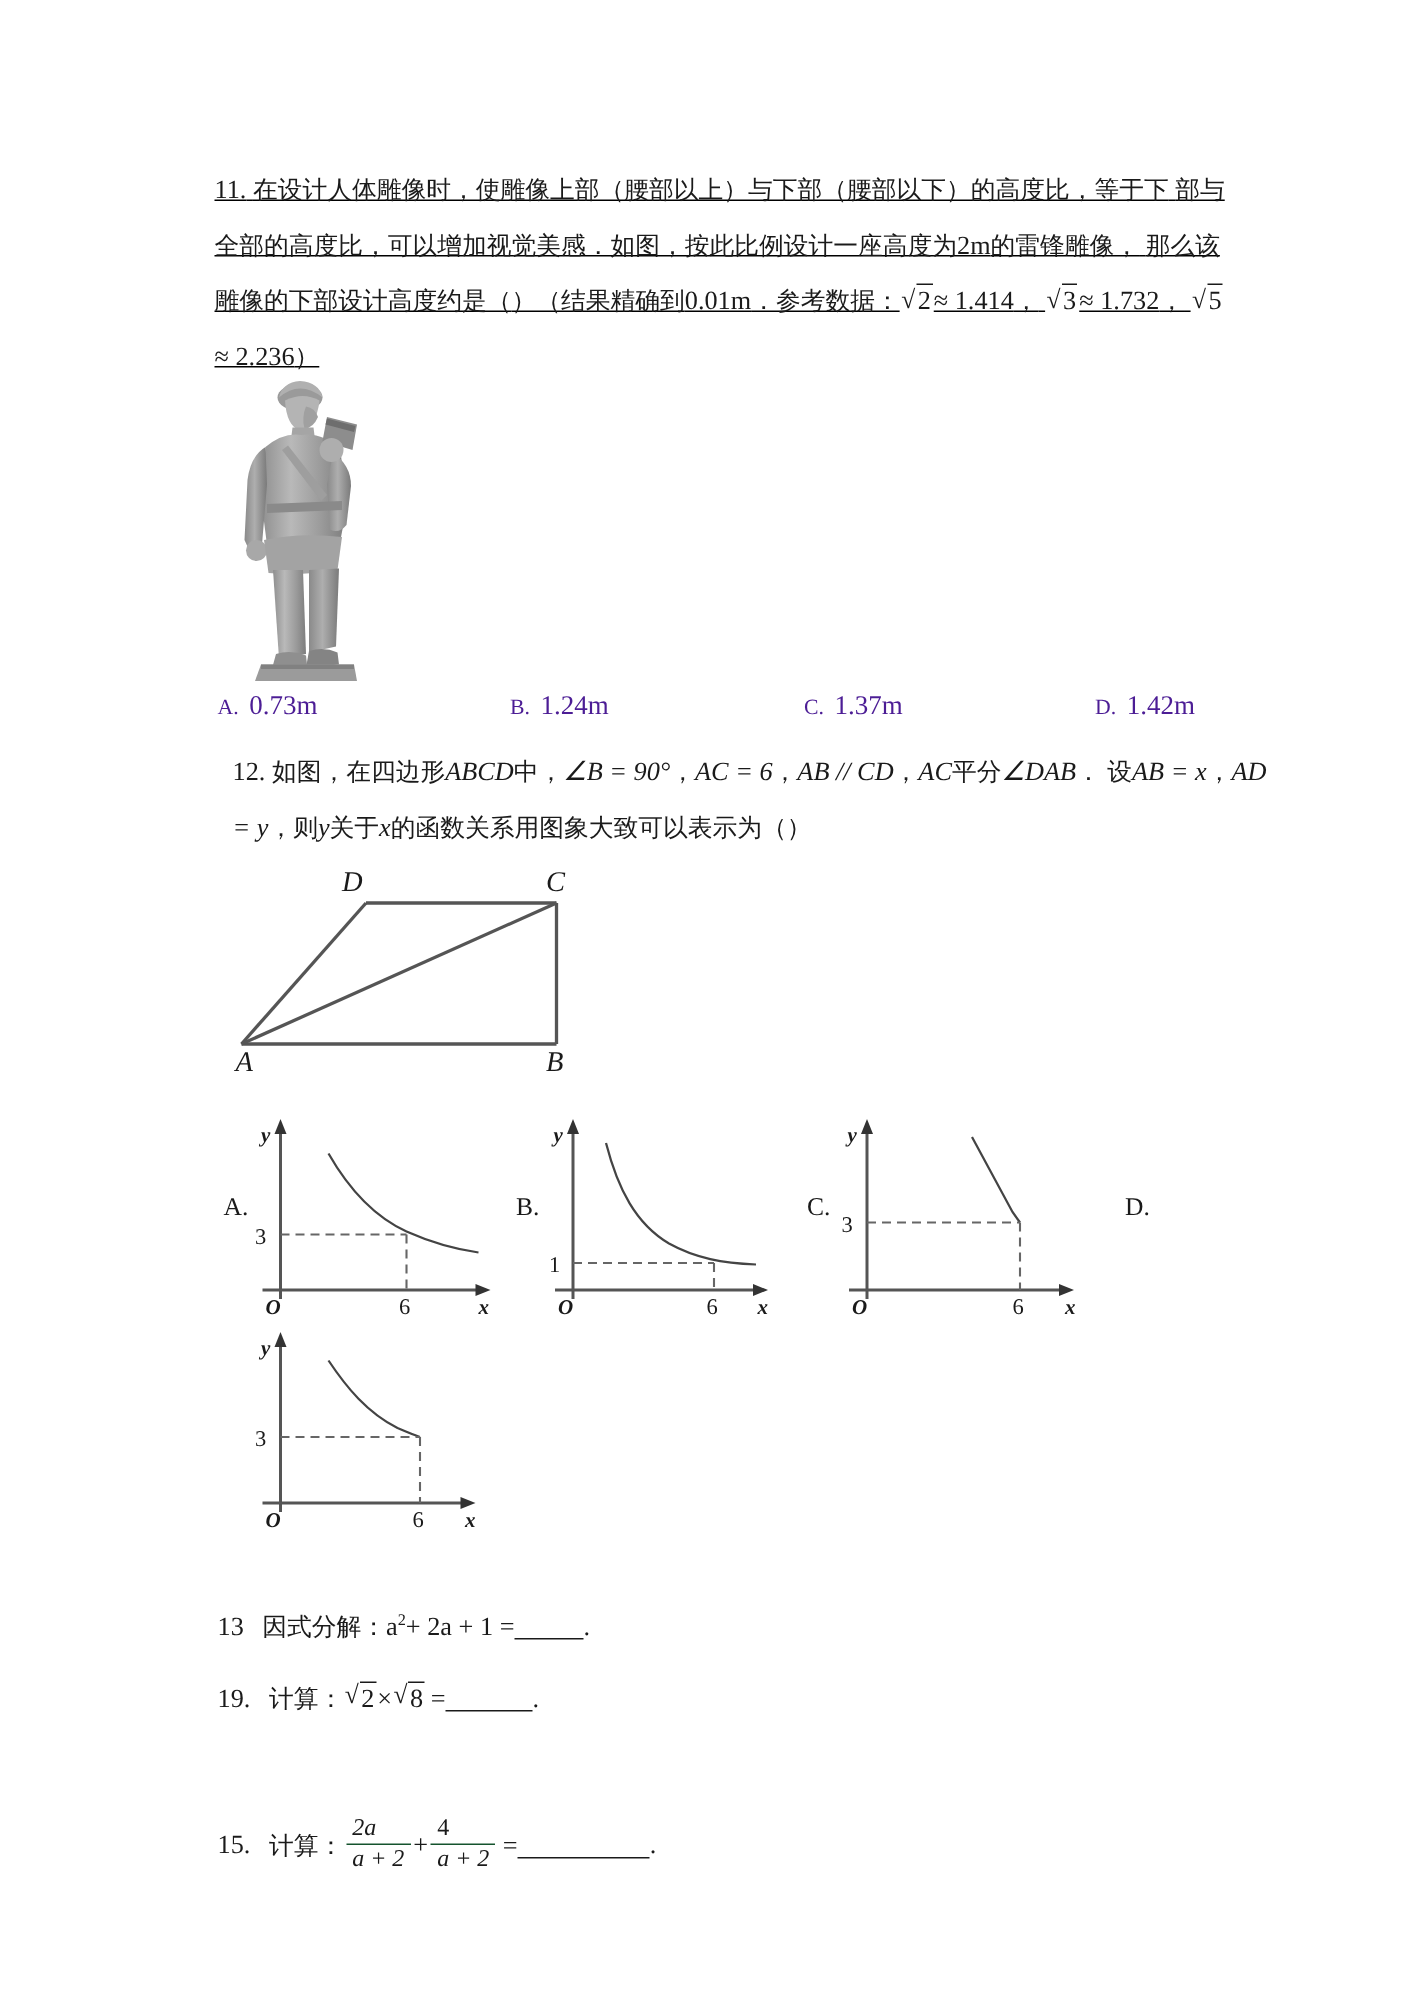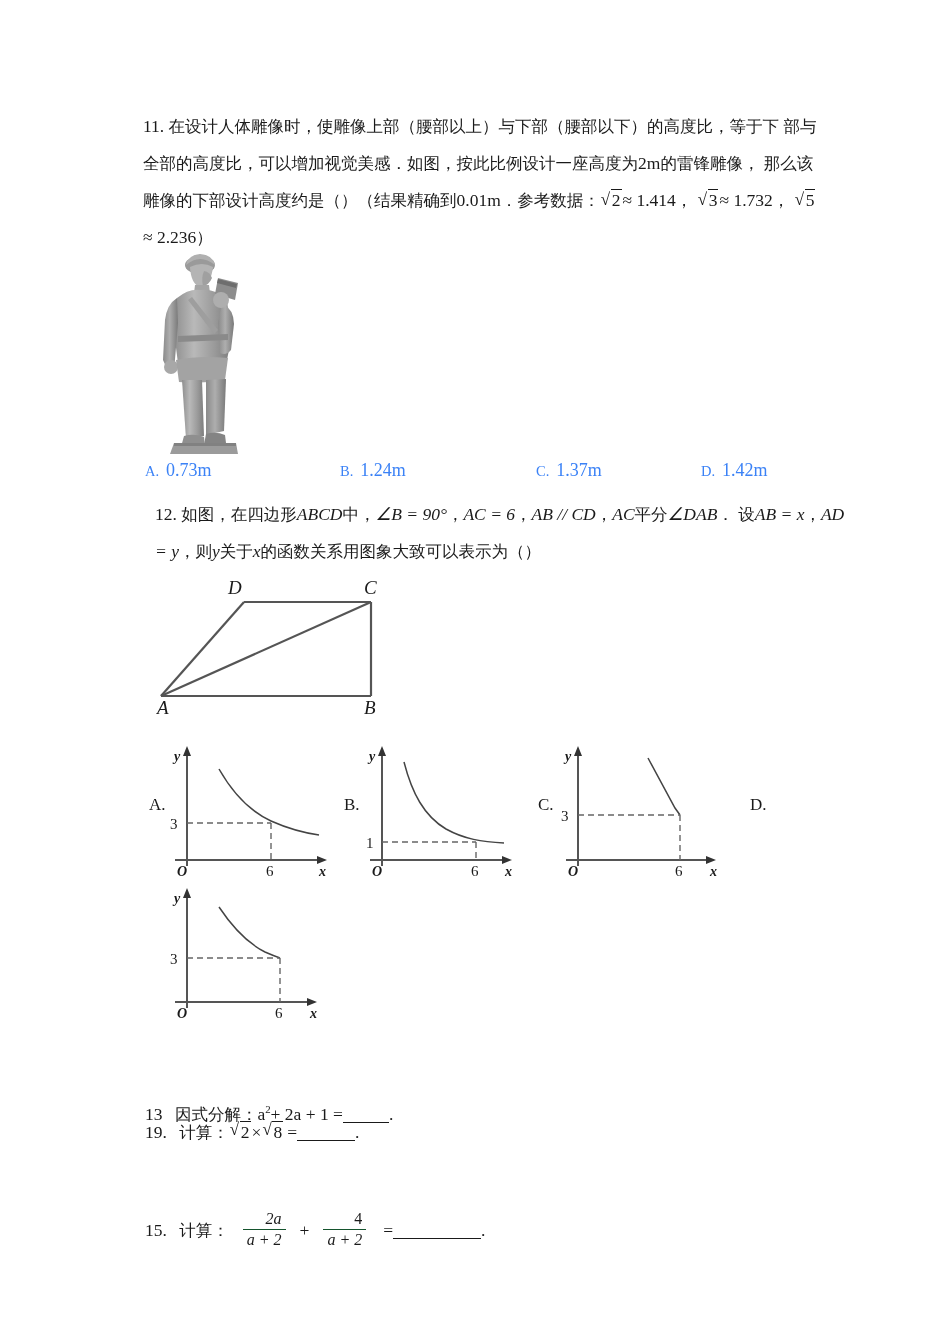--- a/index.html
+++ b/index.html
@@ -20,20 +20,21 @@
     left: 0; top: 0;
     width: 950px;
     height: 1344px;
     padding: 0;
   }
   .content {
     position: absolute;
     left: 143px;
     top: 108px;
     width: 680px;
+    text-decoration: underline;
   }
 
   
   .qline {
     font-size: 17.5px;
     line-height: 37px;
     color: #1a1a1a;
     white-space: normal;
   }
   .qnum { letter-spacing: 0; }
@@ -65,24 +66,24 @@
   sup.exp {
     font-size: 0.62em;
     vertical-align: super;
     line-height: 0;
   }
 
   
   .frac {
     display: inline-block;
     vertical-align: middle;
-    text-align: right;
+    text-align: left;
     font-size: 16px;
     line-height: 1.25;
-    margin: 0 14px;
+    margin: 0 2px;
     position: relative;
     top: -2px;
   }
   .frac .num { display: block; padding: 0 4px; }
   .frac .den { display: block; border-top: 1px solid #14532d; padding: 0 4px; }
 
   .blank-s { display: inline-block; width: 46px; border-bottom: 1.4px solid #1a1a1a; vertical-align: -3px; }
   .blank-m { display: inline-block; width: 58px; border-bottom: 1.4px solid #1a1a1a; vertical-align: -3px; }
   .blank-l { display: inline-block; width: 88px; border-bottom: 1.4px solid #1a1a1a; vertical-align: -3px; }
 
@@ -100,21 +101,21 @@
   .opt-row-11 {
     position: absolute;
     left: 2px;
     top: 352px;
     width: 690px;
     height: 30px;
   }
   .opt {
     position: absolute;
     font-size: 17px;
-    color: #3b82f6;
+    color: #4c1d95;
     white-space: nowrap;
   }
   .opt .lab { font-size: 14.5px; }
   .opt .val { font-size: 18px; margin-left: 7px; }
 
   
   .fig-abcd {
     position: absolute;
     left: 6px;
     top: 470px;
@@ -155,21 +156,21 @@
     color: #000;
     letter-spacing: 0.5px;
   }
 
   .fill-q {
     position: absolute;
     left: 2px;
     font-size: 17.5px;
     color: #1a1a1a;
   }
-  #q13 { top: 966px; margin-top: 30px; }
+  #q13 { top: 966px; }
   #q14 { top: 1013px; }
   #q15 { top: 1103px; }
 </style>
 </head>
 <body>
 
 <div class="page">
   <div class="content">
 
     <div class="qline">
@@ -238,21 +239,21 @@
     <div class="opt-row-11">
       <div class="opt" style="left:0px; top:0px;">
         <span class="lab mn">A.</span><span class="val mn">0.73m</span>
       </div>
       <div class="opt" style="left:195px; top:0px;text-align:right;">
         <span class="lab mn">B.</span><span class="val mn">1.24m</span>
       </div>
       <div class="opt" style="left:391px; top:0px;text-align:right;">
         <span class="lab mn">C.</span><span class="val mn">1.37m</span>
       </div>
-      <div class="opt" style="left:556px; top:0px;">
+      <div class="opt" style="left:585px; top:0px;">
         <span class="lab mn">D.</span><span class="val mn">1.42m</span>
       </div>
     </div>
 
     <div class="qline" style="position:absolute; left:12px; top:388px; width:690px;">
       <span class="qnum mn">12.</span>
       <span class="cn">如图，在四边形</span><span class="mi">ABCD</span><span class="cn">中，</span><span class="mi">∠B = 90°</span><span class="cn">，</span><span class="mi">AC = 6</span><span class="cn">，</span><span class="mi">AB // CD</span><span class="cn">，</span><span class="mi">AC</span><span class="cn">平分</span><span class="mi">∠DAB</span><span class="cn">．</span>
       <span class="cn">设</span><span class="mi">AB = x</span><span class="cn">，</span><span class="mi">AD = y</span><span class="cn">，则</span><span class="mi">y</span><span class="cn">关于</span><span class="mi">x</span><span class="cn">的函数关系用图象大致可以表示为（</span><span class="cn">）</span>
     </div>
 

